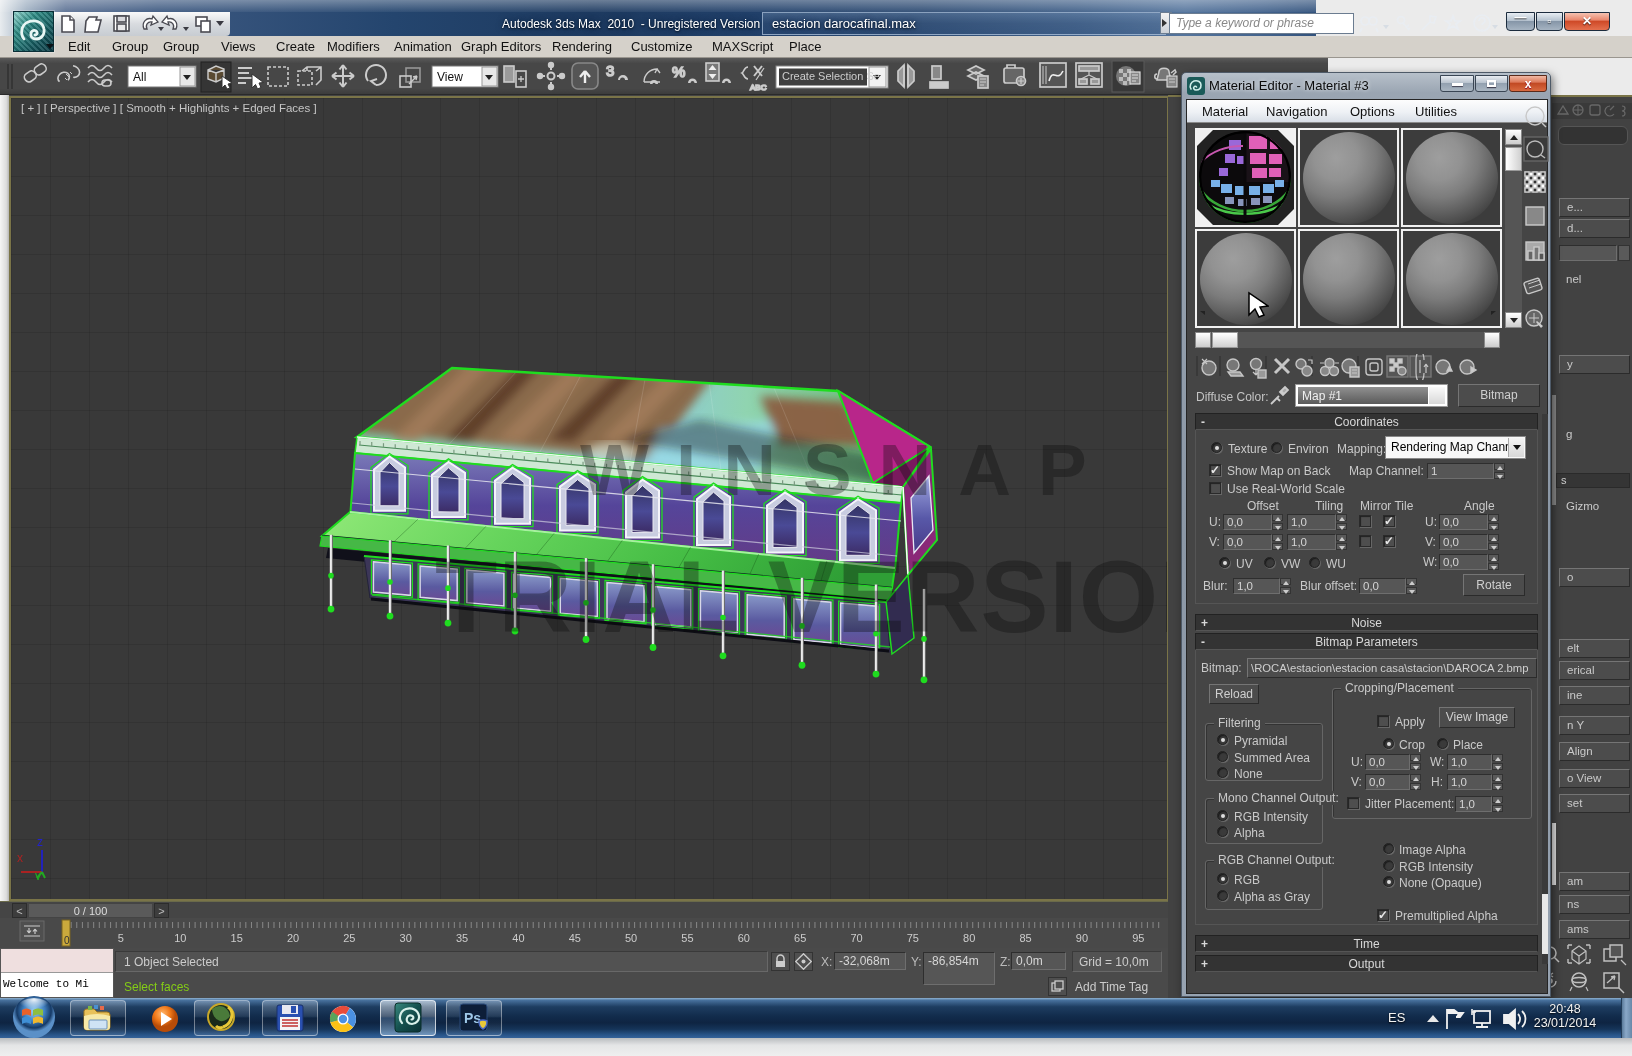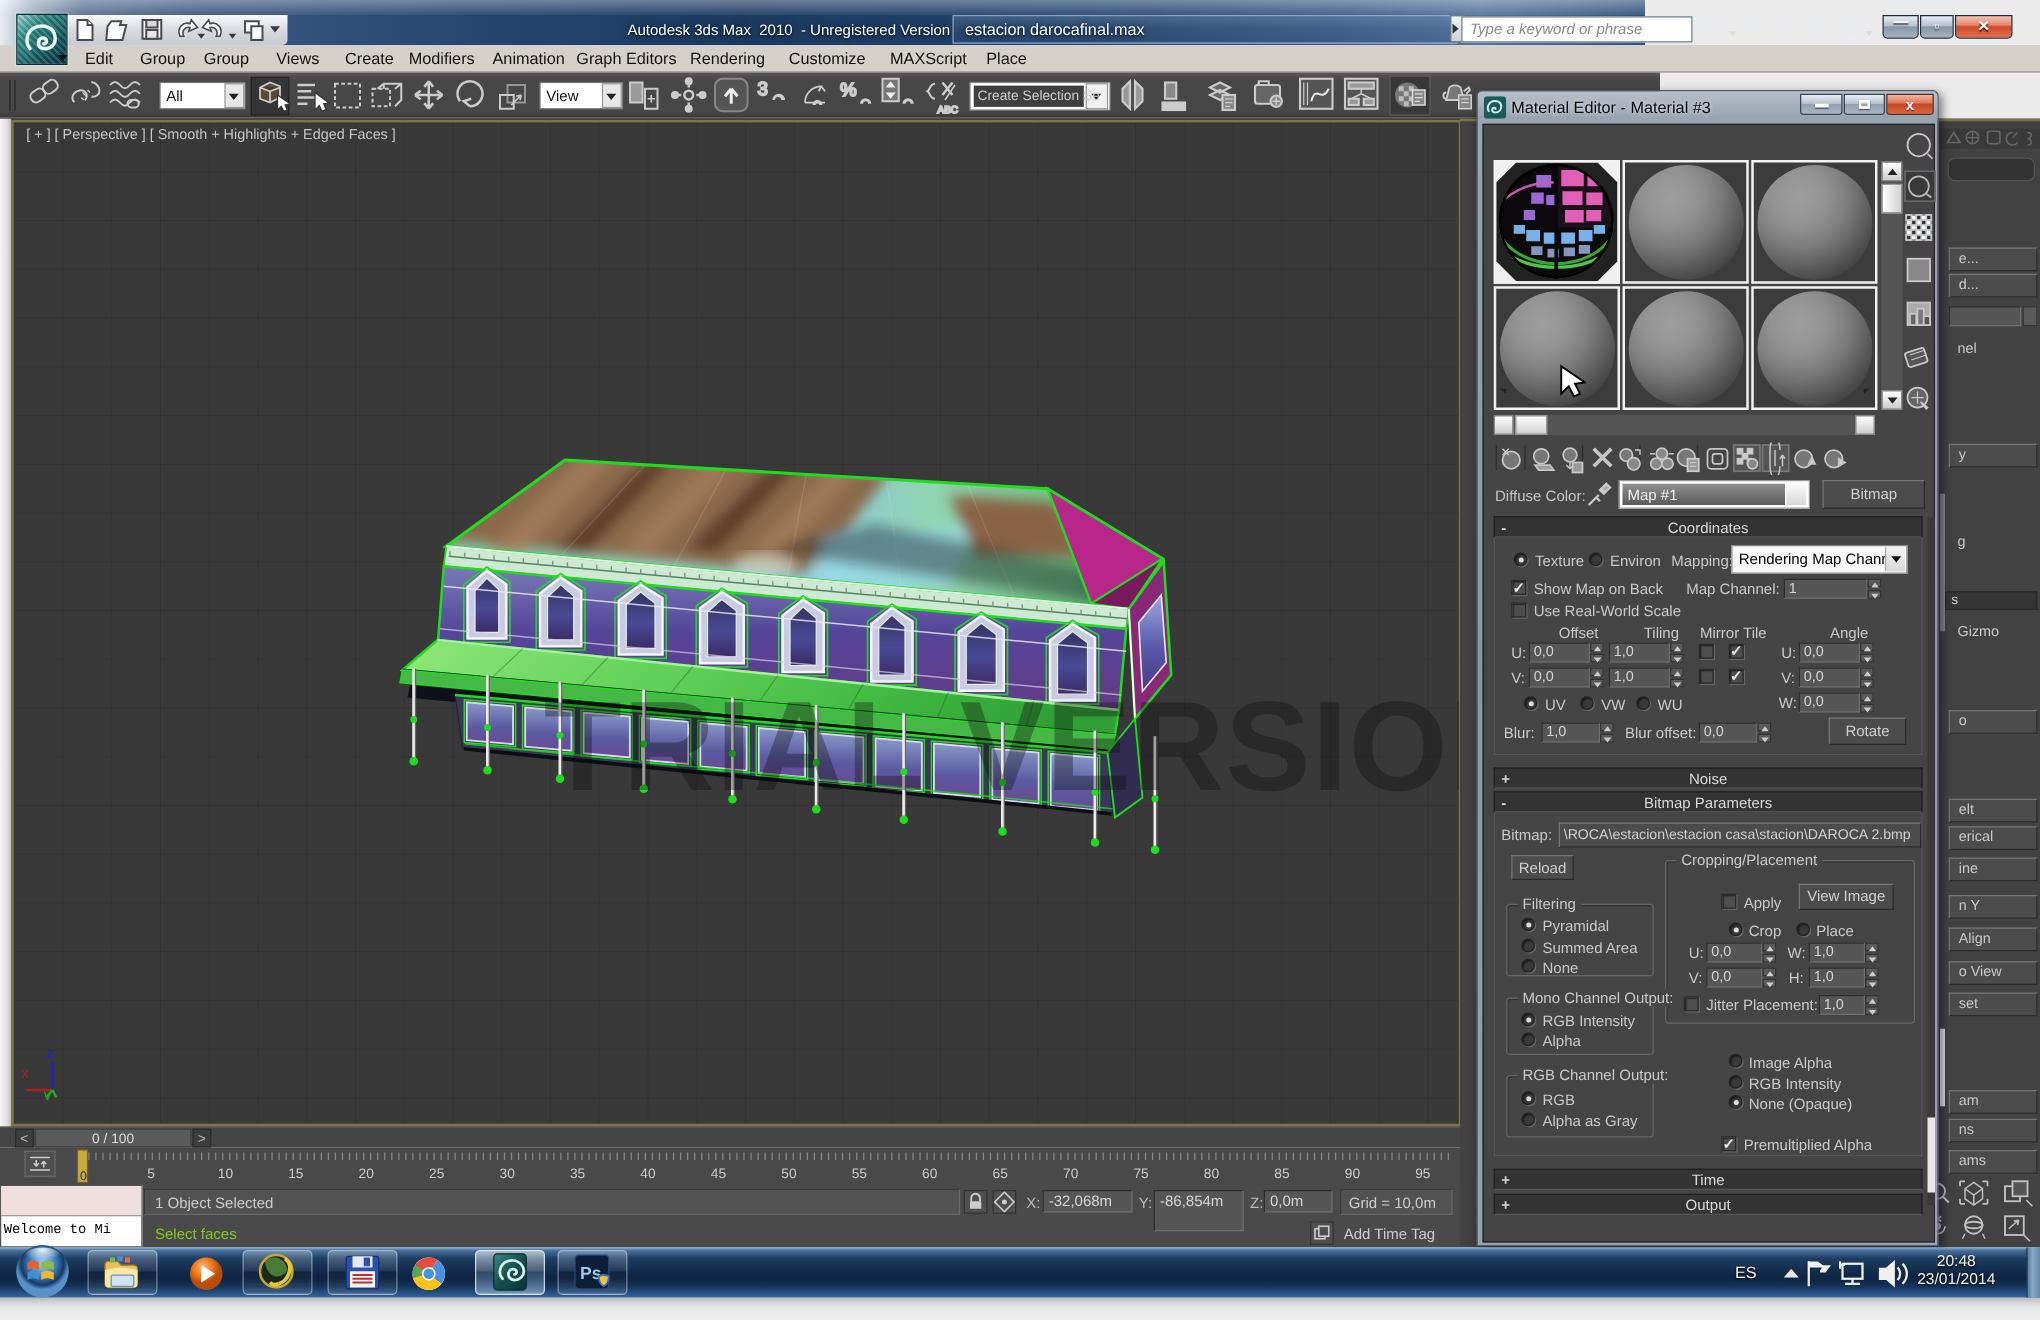--- a/index.html
+++ b/index.html
@@ -665,20 +665,21 @@
         <circle cx="791" cy="527.9" r="2.8" fill="#1fdc1f"></circle>
         <line x1="865" y1="486.54035087719296" x2="865" y2="576.0912280701755" stroke="#ececec" stroke-width="2.4"></line>
         <line x1="866.4" y1="486.54035087719296" x2="866.4" y2="576.0912280701755" stroke="#666" stroke-width="1"></line>
         <circle cx="865" cy="576.0912280701755" r="3.4" fill="#1fdc1f"></circle>
         <circle cx="865" cy="535.7933333333333" r="2.8" fill="#1fdc1f"></circle>
         <line x1="913" y1="490.9192982456141" x2="913" y2="581.8175438596492" stroke="#ececec" stroke-width="2.4"></line>
         <line x1="914.4" y1="490.9192982456141" x2="914.4" y2="581.8175438596492" stroke="#666" stroke-width="1"></line>
         <circle cx="913" cy="581.8175438596492" r="3.4" fill="#1fdc1f"></circle>
         <circle cx="913" cy="540.9133333333334" r="2.8" fill="#1fdc1f"></circle>
       </svg>
+    <div class="wmark" style="left:569px;top:330px;font-size:73px;letter-spacing:27px">WINSNAP</div>
     <div class="wmark" style="left:424px;top:441px;font-size:102px;letter-spacing:1px">TRIAL VERSION</div>
     <svg style="position:absolute;left:4px;top:712px" width="50" height="70" viewBox="0 0 50 70">
       <text x="22" y="36" font-size="12" fill="#2222cc" font-family="Liberation Sans">z</text>
       <path d="M27 40 v22" stroke="#2222bb" stroke-width="2"></path>
       <text x="2" y="52" font-size="12" fill="#aa2222" font-family="Liberation Sans">x</text>
       <path d="M6 62 h21" stroke="#aa2222" stroke-width="2"></path>
       <text x="20" y="70" font-size="12" fill="#22aa22" font-family="Liberation Sans">y</text>
       <path d="M27 62 l-5 6 M27 62 l3 6" stroke="#22aa22" stroke-width="2"></path>
     </svg>
   </div>
@@ -1076,20 +1077,26 @@
     </svg>
     <div class="abs" style="left:27px;top:5px;font-size:13px;color:#0a0a0a;text-shadow:0 0 4px rgba(255,255,255,0.8)">Material Editor - Material #3</div>
     <div class="abs" style="left:258px;top:2px;width:34px;height:17px;border:1px solid #3a4654;border-radius:0 0 3px 3px;background:linear-gradient(180deg,#e9edf2,#b9c3ce 45%,#93a1b0 50%,#aab6c2)">
         <div style="position:absolute;left:11px;top:7px;width:11px;height:3px;background:#fff;box-shadow:0 1px 1px #445"></div>
       </div>
     <div class="abs" style="left:293px;top:2px;width:33px;height:17px;border:1px solid #3a4654;border-radius:0 0 3px 3px;background:linear-gradient(180deg,#e9edf2,#b9c3ce 45%,#93a1b0 50%,#aab6c2)">
         <div style="position:absolute;left:11px;top:4px;width:9px;height:7px;border:2px solid #fff;box-shadow:0 1px 1px #445"></div>
       </div>
     <div class="abs" style="left:327px;top:2px;width:38px;height:17px;border:1px solid #5a2a1a;border-radius:0 0 3px 3px;background:linear-gradient(180deg,#f0b8a4 0%,#dd7b5c 40%,#c24a24 50%,#d86a40 100%);color:#fff;font-size:12px;font-weight:bold;text-align:center;line-height:16px;text-shadow:0 1px 1px #802">x</div>
     <div id="mecontent">
+      <div id="memenu">
+        <span style="left:15px">Material</span>
+          <span style="left:79px">Navigation</span>
+        <span style="left:163px">Options</span>
+          <span style="left:228px">Utilities</span>
+      </div>
 
       <div class="slot" style="left:8px;top:28px;background:#f0f0f0">
         <svg width="97" height="95" viewBox="0 0 97 95">
           <path d="M16 0 H81 L97 16 V79 L81 95 H16 L0 79 V16 Z" fill="#222"></path>
           <circle cx="48" cy="47" r="46" fill="#0c0a0c"></circle>
           <defs>
               <clipPath id="bc">
                 <circle cx="48" cy="47" r="46"></circle>
               </clipPath>
             </defs>

